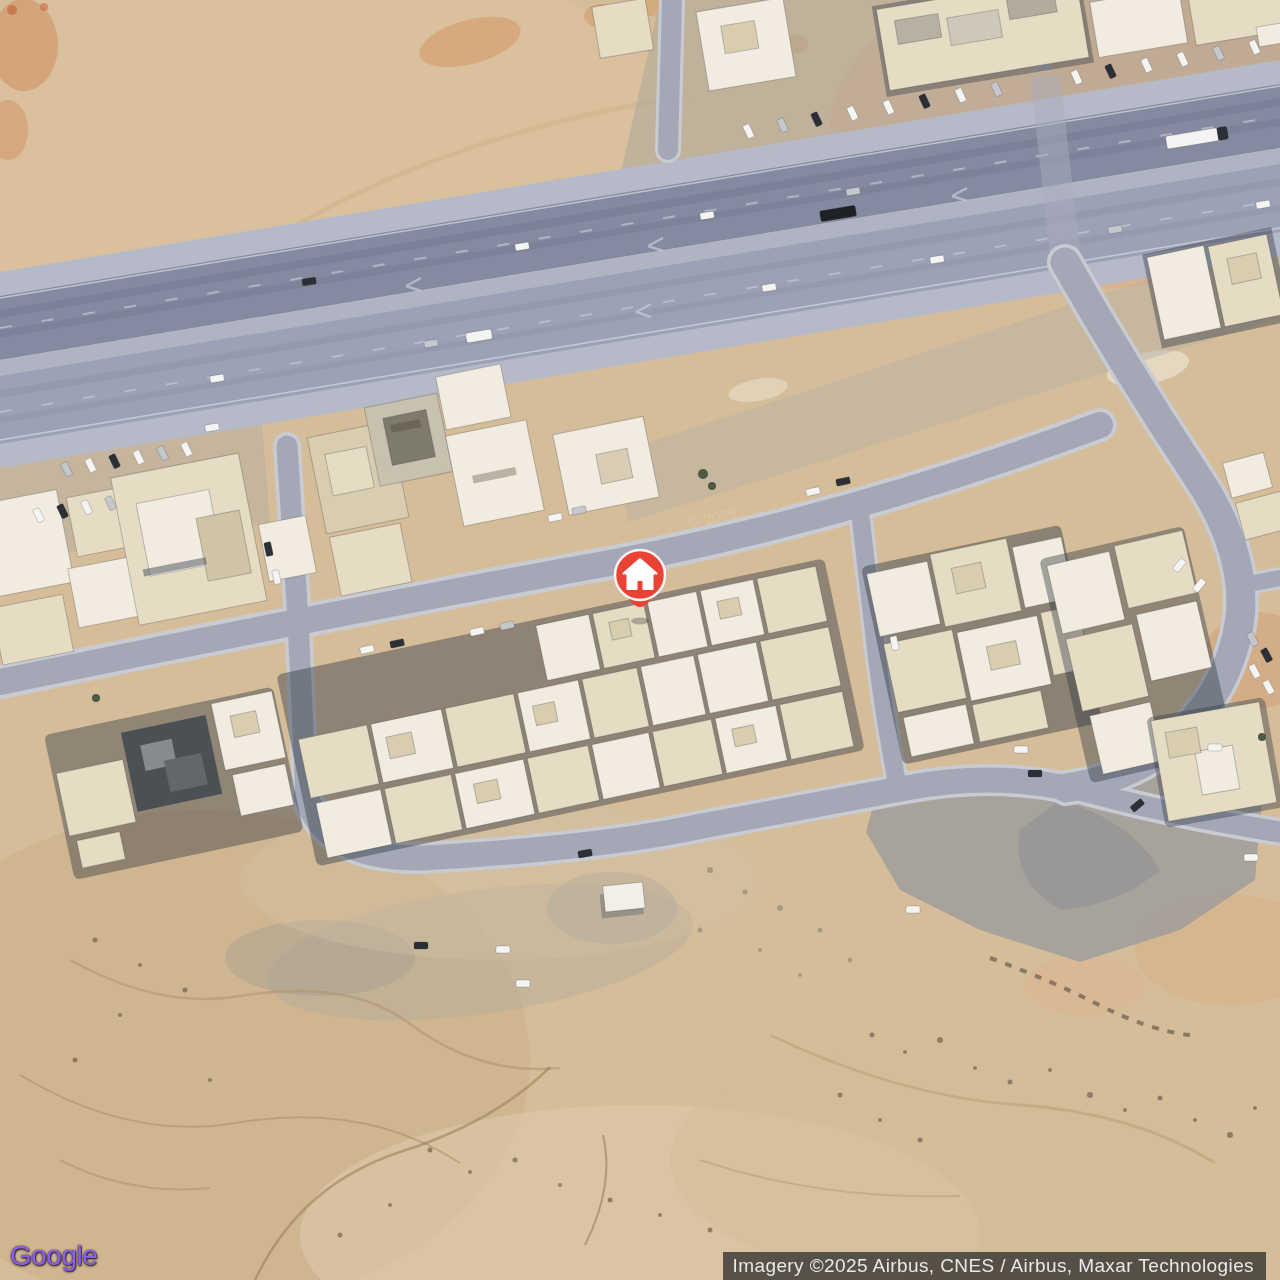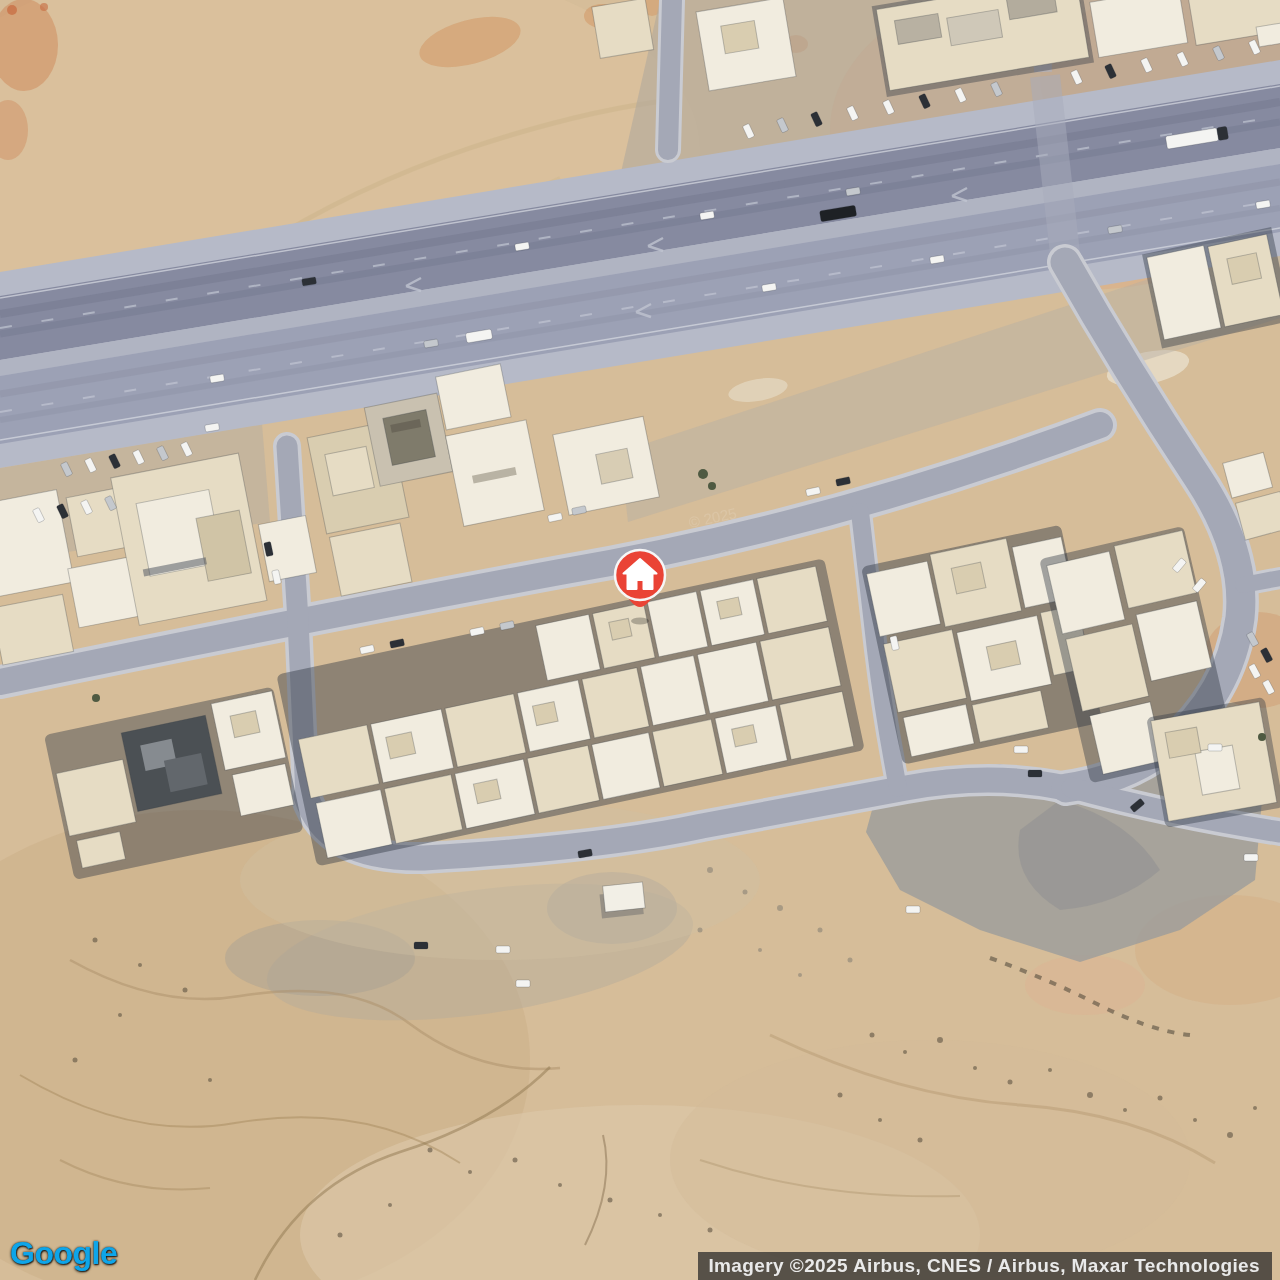--- a/index.html
+++ b/index.html
@@ -7,27 +7,27 @@
          font-family:"Liberation Sans",sans-serif;user-select:none;cursor:grab;}
   .stage svg{display:block;}
   .bw{fill:#f1ecdf}
   .bc{fill:#e6dcc4}
   .bt{fill:#d9cdb0}
   .bsh{fill:#333945}
   .car{stroke:#2b2f38;stroke-width:.6;stroke-opacity:.35}
   .cw{fill:#f4f4f2}.cs{fill:#c4c8cd}.cd{fill:#2c3036}
   .road-outer{fill:none;stroke:#c9cbd2;stroke-linecap:round;stroke-linejoin:round}
   .road-inner{fill:none;stroke:#a4a8b6;stroke-linecap:round;stroke-linejoin:round}
-  .logo{position:absolute;left:10px;bottom:8px;color:#0ea5e9;font-size:32px;font-weight:700;
+  .logo{position:absolute;left:10px;bottom:8px;color:#8b5cf6;font-size:28px;font-weight:400;
         letter-spacing:-0.5px;
         text-shadow:0 1px 3px rgba(0,0,0,.75),0 0 2px rgba(0,0,0,.6),1px 1px 1px rgba(0,0,0,.5);
         cursor:pointer;}
-  .attr-bar{position:absolute;right:8px;bottom:0;height:28px;line-height:28px;
+  .attr-bar{position:absolute;right:14px;bottom:0;height:28px;line-height:28px;
             background:rgba(40,40,40,.74);color:#e9e9e9;font-size:19px;
-            letter-spacing:.4px;padding:0 12px 0 10px;white-space:nowrap;font-weight:bold;}
+            letter-spacing:.4px;padding:0 12px 0 10px;white-space:nowrap;}
 </style>
 </head>
 <body>
 
 <div class="stage">
 <svg width="1280" height="1280" viewBox="0 0 1280 1280" xmlns="http://www.w3.org/2000/svg">
 
   <g>
     <rect x="0" y="0" width="1280" height="1280" fill="#d6bd99"></rect>
     <ellipse cx="300" cy="150" rx="400" ry="200" fill="#dcc29c" opacity=".7"></ellipse>

